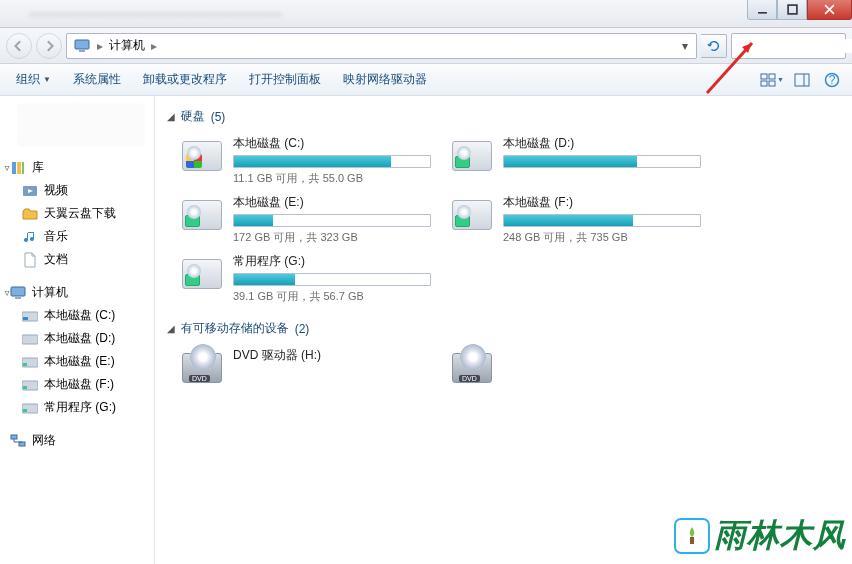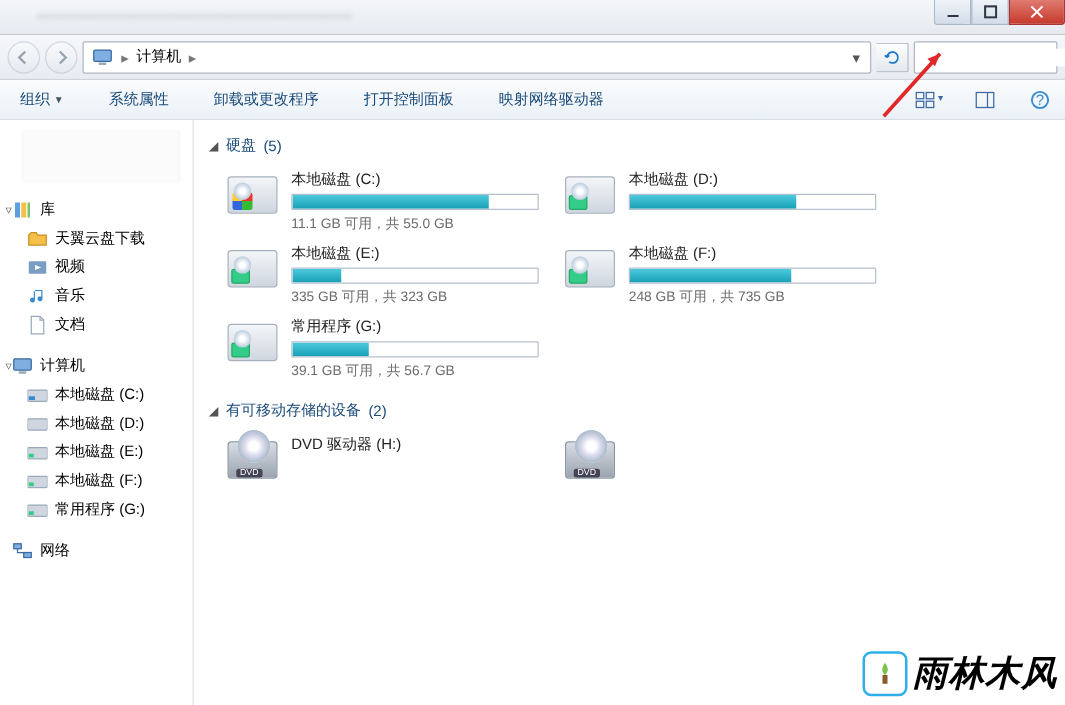--- a/index.html
+++ b/index.html
@@ -26,21 +26,21 @@
 .addrbar .histbtn{color:#555;padding:0 6px;cursor:pointer;}
 .refreshbtn{width:26px;height:24px;border:1px solid #aeb7c2;border-left:none;background:linear-gradient(#fdfdfd,#e3e8ef);display:flex;align-items:center;justify-content:center;color:#1a78c6;cursor:pointer;border-radius:0 2px 2px 0;}
 .searchbox{width:115px;height:26px;border:1px solid #aeb7c2;border-radius:2px;background:#fff;display:flex;align-items:center;padding:0 4px;}
 .searchbox input{border:none;outline:none;flex:1;font-size:12px;}
 
 
 .redarrow{position:absolute; right:95px; top:38px; pointer-events:none;}
 .redarrow svg{width:60px;height:60px;}
 
 
-.cmdbar{height:32px;background:linear-gradient(#fbfcfd,#eaf1f7);border-bottom:1px solid #d7dee6;display:flex;align-items:center;padding:0 8px;gap:20px;}
+.cmdbar{height:32px;background:linear-gradient(#fbfcfd,#eaf1f7);border-bottom:1px solid #d7dee6;display:flex;align-items:center;padding:0 8px;gap:6px;}
 .cmdbtn{padding:4px 8px;color:#1a4a7a;cursor:pointer;border-radius:2px;display:flex;align-items:center;gap:3px;}
 .cmdbtn .dd{font-size:8px;color:#456;}
 .cmdspacer{flex:1;}
 .cmdicon{width:24px;height:24px;display:flex;align-items:center;justify-content:center;color:#3a6aa0;cursor:pointer;border-radius:2px;}
 
 
 .main{display:flex;height:calc(100% - 96px);}
 .sidebar{width:155px;border-right:1px solid #e0e4ea;padding:6px 0;overflow-y:auto;}
 .sideblank{height:42px;margin:2px 10px 10px 18px;background:#fafafa;border:1px solid #eee;border-radius:2px;filter:blur(1px);opacity:.6;}
 .sidegrp{margin-bottom:10px;}
@@ -59,21 +59,21 @@
 .drive .dinfo{flex:1;}
 .drive .dname{color:#222;margin-bottom:3px;}
 .drive .bar{height:13px;border:1px solid #b7c0cd;border-radius:1px;background:#fff;overflow:hidden;margin-bottom:3px;}
 .drive .fill{height:100%;background:linear-gradient(#4ec9dc,#17a0b7);}
 .drive .dtxt{color:#6b6b6b;font-size:11px;}
 
 
 .watermark{position:absolute;right:6px;bottom:6px;display:flex;flex-direction:column;align-items:flex-end;}
 .wmtop{display:flex;align-items:center;gap:4px;}
 .wmlogo{width:36px;height:36px;border:2px solid #2db0ea;border-radius:7px;display:flex;align-items:center;justify-content:center;background:#fff;}
-.wmtxt{font-size:28px;font-weight:bold;color:#000000;font-style:italic;letter-spacing:1px;}
+.wmtxt{font-size:32px;font-weight:bold;color:#15803d;font-style:italic;letter-spacing:1px;}
 .wmurl{color:#ff7a1a;font-weight:bold;font-size:14px;letter-spacing:.5px;}
 
 
 .hdd{width:40px;height:30px;background:linear-gradient(#f3f5f8,#cfd6df);border:1px solid #a6b0bd;border-radius:3px;position:relative;}
 .hdd::after{content:"";position:absolute;left:4px;top:4px;width:14px;height:14px;border-radius:50%;background:radial-gradient(#fff 20%,#bcd 70%);}
 .hdd .badge{position:absolute;left:2px;bottom:2px;width:15px;height:12px;background:#3c8; border:1px solid #2a6;border-radius:2px;}
 .hdd.win::before{content:"";position:absolute;left:3px;bottom:2px;width:16px;height:14px;background:conic-gradient(#e33 0 25%,#3b3 0 50%,#36d 0 75%,#fc3 0);border-radius:2px;}
 .dvdicon{width:40px;height:30px;background:linear-gradient(#d8dde4,#9aa3af);border:1px solid #8a95a3;border-radius:3px;position:relative;}
 .dvdicon::before{content:"";position:absolute;left:7px;top:-10px;width:26px;height:26px;border-radius:50%;background:radial-gradient(#fff 20%,#dde 40%,#abc 70%,#fff 72%);}
 .dvdicon::after{content:"DVD";position:absolute;left:6px;bottom:0;font-size:7px;color:#fff;background:#445;padding:0 3px;border-radius:2px;}
@@ -191,33 +191,33 @@
               <rect x="2" y="2" width="4" height="12" fill="#5aa0e0"></rect>
               <rect x="7" y="2" width="4" height="12" fill="#f5c04a"></rect>
               <rect x="12" y="2" width="2" height="12" fill="#7dc36b"></rect>
             </svg>
           </span>
         <span>库</span>
       </div>
       <div class="sideitem">
           <span class="icn">
             <svg width="16" height="16" viewBox="0 0 16 16">
-              <path d="M1 5l2-2h4l1 2h7v8H1z" fill="#f5c04a" stroke="#c99020"></path>
-            </svg>
-          </span>
-          <span>天翼云盘下载</span>
-        </div>
-      <div class="sideitem">
-          <span class="icn">
-            <svg width="16" height="16" viewBox="0 0 16 16">
               <rect x="1" y="3" width="14" height="10" fill="#7a9dc4" rx="1"></rect>
               <polygon points="6,6 11,8 6,10" fill="#fff"></polygon>
             </svg>
           </span>
           <span>视频</span>
+        </div>
+      <div class="sideitem">
+          <span class="icn">
+            <svg width="16" height="16" viewBox="0 0 16 16">
+              <path d="M1 5l2-2h4l1 2h7v8H1z" fill="#f5c04a" stroke="#c99020"></path>
+            </svg>
+          </span>
+          <span>天翼云盘下载</span>
         </div>
       <div class="sideitem">
           <span class="icn">
             <svg width="16" height="16" viewBox="0 0 16 16">
               <path d="M6 3v8a2 2 0 1 1-1-1.7V4l7-1v7a2 2 0 1 1-1-1.7V3z" fill="#3a8ad0"></path>
             </svg>
           </span>
           <span>音乐</span>
         </div>
       <div class="sideitem">
@@ -338,21 +338,21 @@
           <div class="dicon">
             <div class="hdd ">
               <div class="badge"></div>
             </div>
           </div>
   <div class="dinfo">
     <div class="dname">本地磁盘 (E:)</div>
     <div class="bar">
               <div class="fill" style="width:20%"></div>
             </div>
-    <div class="dtxt">335 GB 可用，共 323 GB</div>
+    <div class="dtxt">172 GB 可用，共 323 GB</div>
   </div>
         </div>
         <div class="drive">
           <div class="dicon">
             <div class="hdd ">
               <div class="badge"></div>
             </div>
           </div>
   <div class="dinfo">
     <div class="dname">本地磁盘 (F:)</div>

